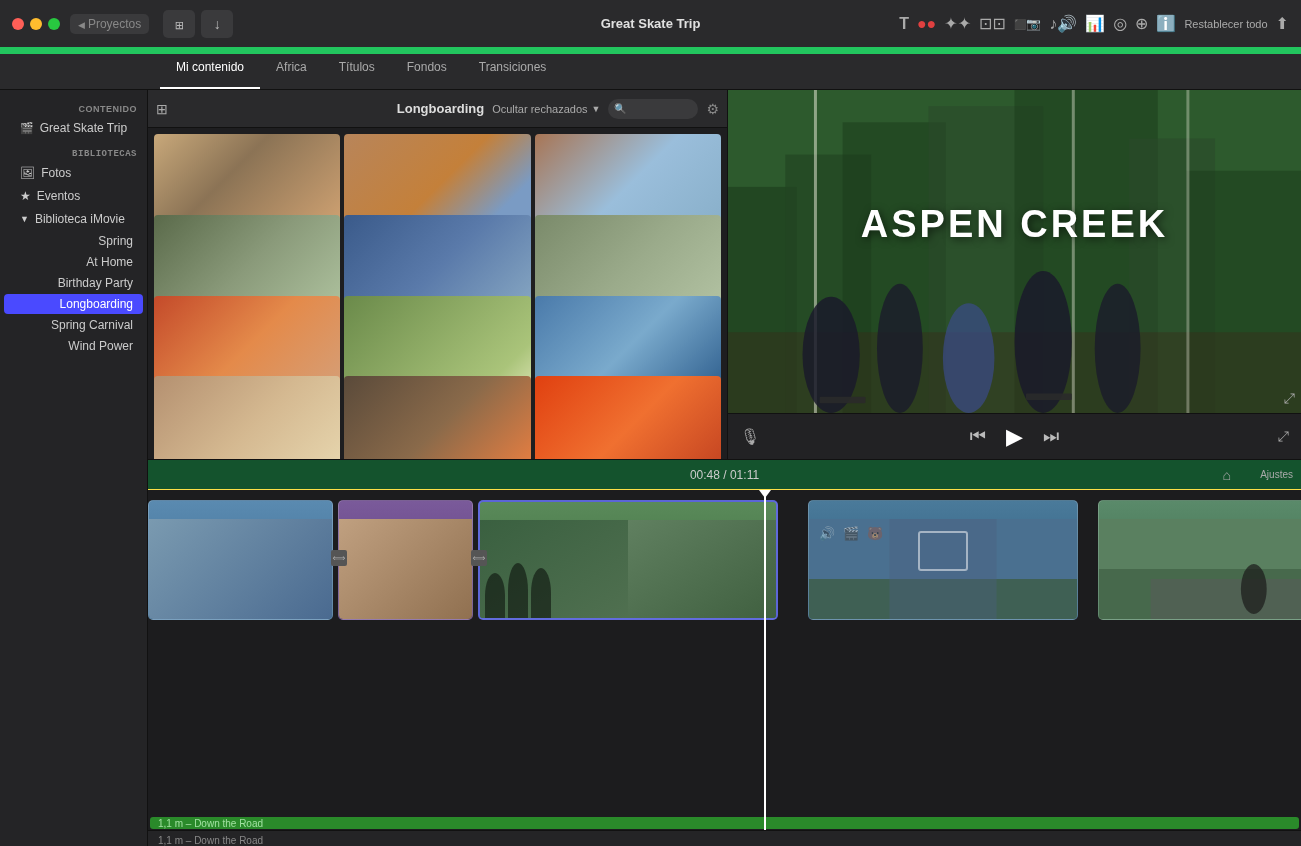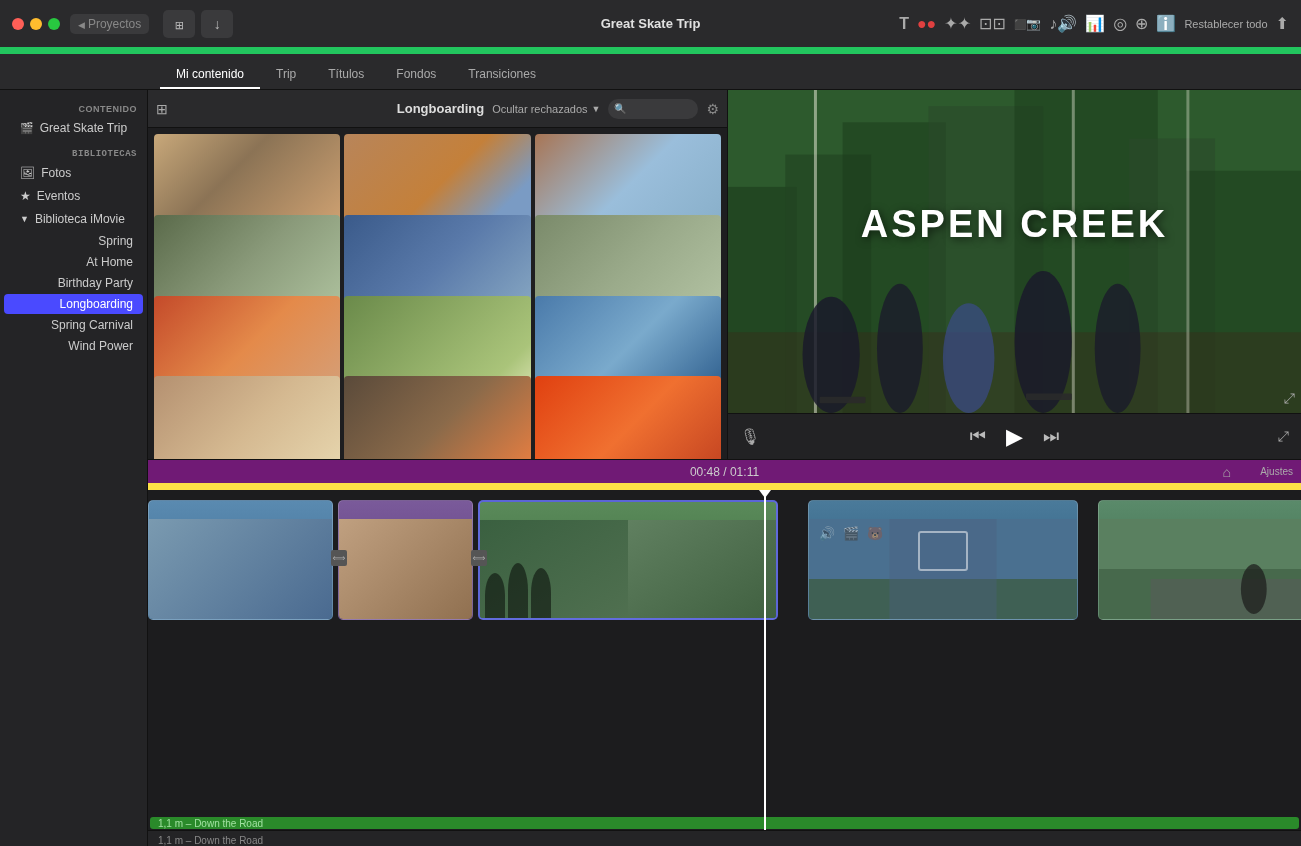--- a/index.html
+++ b/index.html
@@ -87,21 +87,20 @@
       font-size: 11px;
       color: #aaa;
       cursor: pointer;
     }
 
     
     #tabbar {
       height: 36px;
       background: #2a2a2c;
       display: flex;
-      align-items: flex-end;
       padding-left: 160px;
       border-bottom: 1px solid #111;
     }
     .tab {
       padding: 6px 16px;
       font-size: 12px;
       color: #aaa;
       cursor: pointer;
       border-bottom: 2px solid transparent;
     }
@@ -358,25 +357,25 @@
     
     #timeline-section {
       flex: 1;
       background: #1c1c1e;
       display: flex;
       flex-direction: column;
       position: relative;
     }
     #timeline-header {
       height: 30px;
-      background: #701a75;
+      background: #14532d;
       display: flex;
       align-items: center;
       padding: 0 12px;
-      border-bottom: 7px solid #fde047;
+      border-bottom: 1px solid #fde047;
       position: relative;
     }
     .timeline-timecode {
       position: absolute;
       left: 50%;
       transform: translateX(-50%);
       font-size: 12px;
       color: #ccc;
       font-variant-numeric: tabular-nums;
     }
@@ -535,21 +534,21 @@
     <span class="tr-icon">◎</span>
     <span class="tr-icon">⊕</span>
     <span class="tr-icon">ℹ️</span>
     <span class="restore-btn">Restablecer todo</span>
     <span class="tr-icon">⬆</span>
   </div>
 </div>
 
 <div id="tabbar">
   <div class="tab active">Mi contenido</div>
-  <div class="tab">Trip</div>
+  <div class="tab">Africa</div>
   <div class="tab">Títulos</div>
   <div class="tab">Fondos</div>
   <div class="tab">Transiciones</div>
 </div>
 
 <div id="main">
 
   <div id="sidebar">
     <div class="sidebar-section-label">CONTENIDO</div>
     <div class="sidebar-item">

